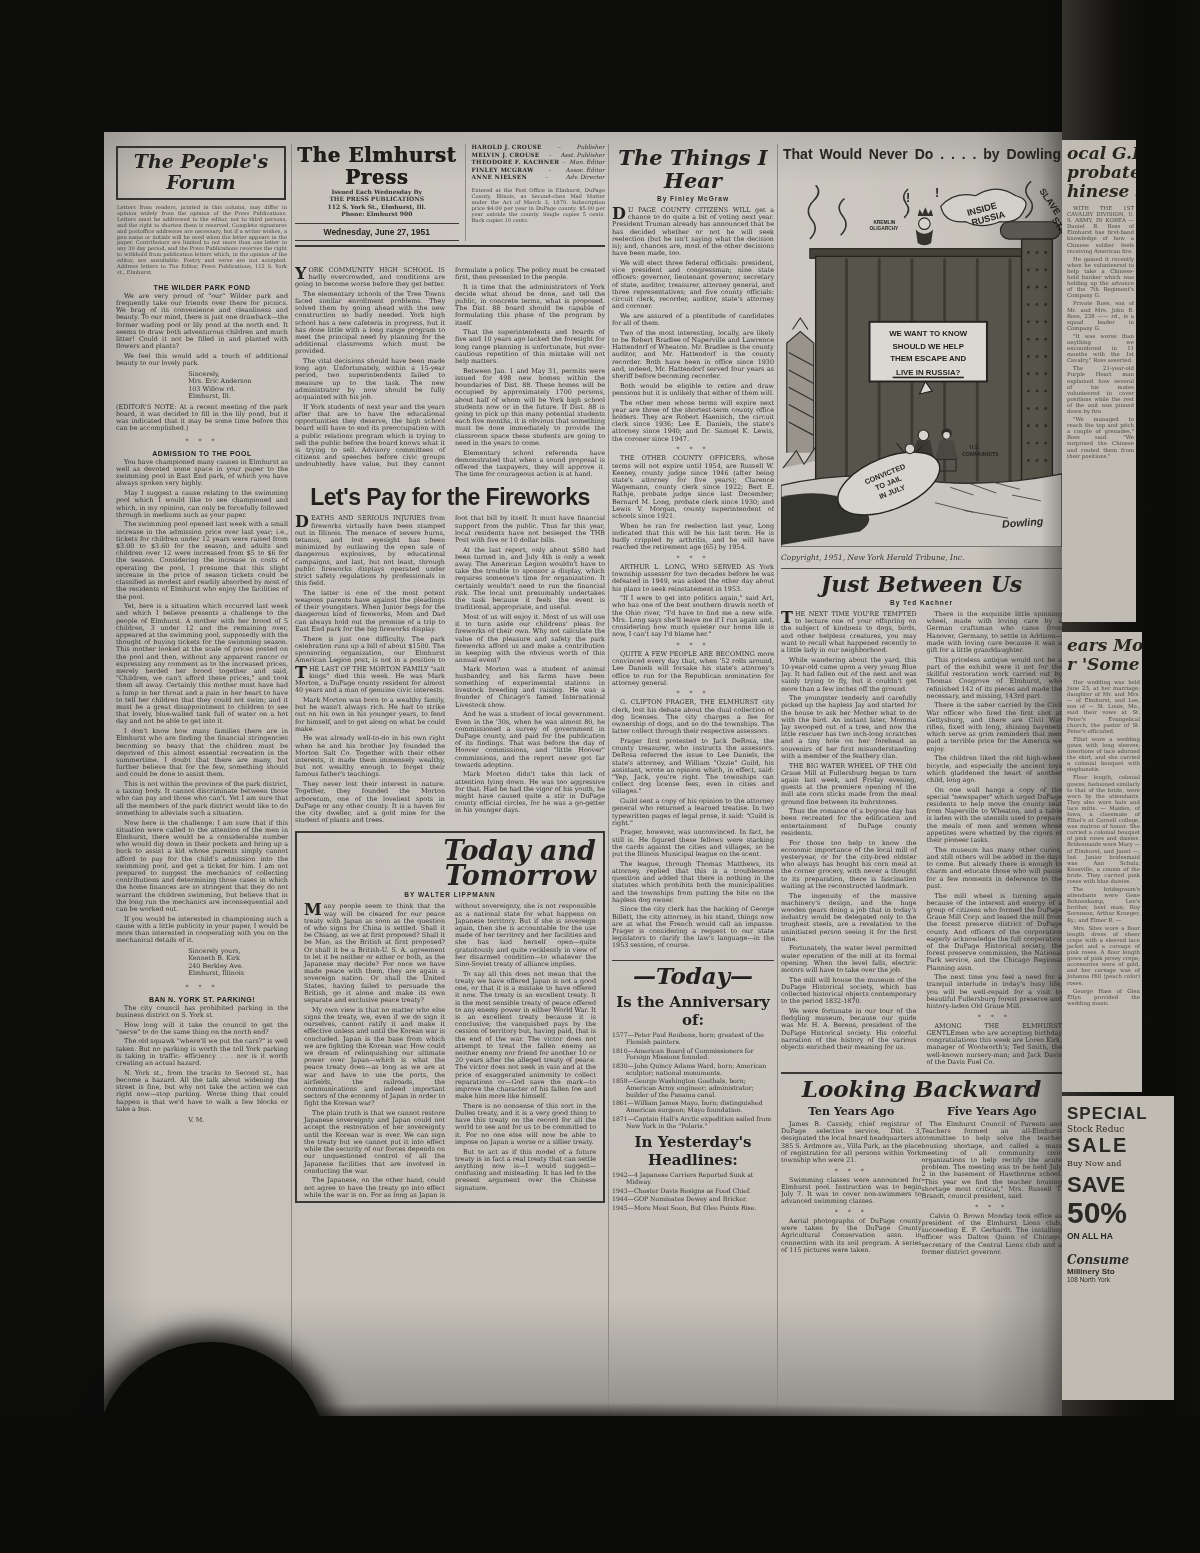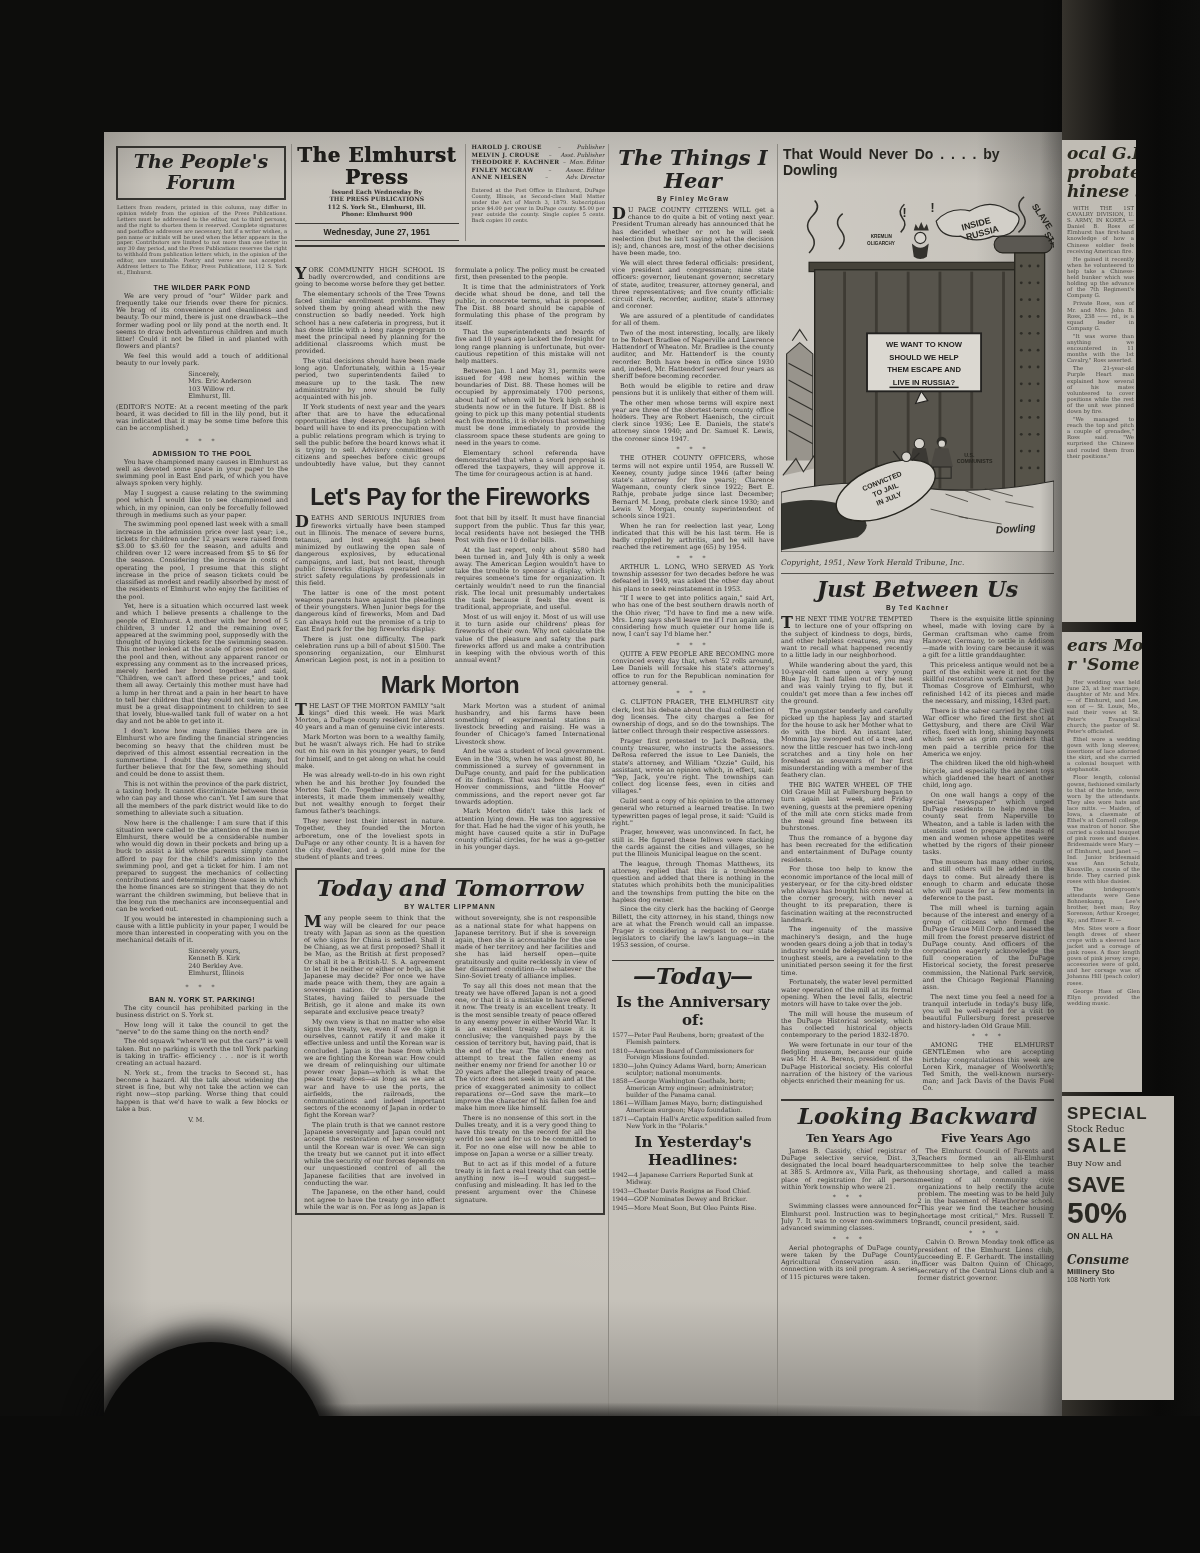--- a/index.html
+++ b/index.html
@@ -11,21 +11,21 @@
     overflow:hidden;
   }
   
   .newspage {
     position:absolute; left:104px; top:132px; width:958px; height:1296px;
     background-color:#c6c2ba;
     background-image:
       radial-gradient(ellipse at 55% 25%, rgba(255,255,255,.20), rgba(255,255,255,0) 62%),
       linear-gradient(to right, rgba(0,0,0,.10), rgba(0,0,0,0) 5%, rgba(0,0,0,0) 91%, rgba(0,0,0,.25)),
       linear-gradient(to bottom, rgba(0,0,0,.12), rgba(0,0,0,0) 4%, rgba(0,0,0,0) 90%, rgba(0,0,0,.30));
-    padding:12px 8px 0 12px;
+    padding:12px 0 0 12px;
     overflow:hidden;
     color:#2e2d2a;
   }
   .cols { display:flex; height:100%; }
   .vrule { width:1px; background:#8d8a83; margin:0 3px; }
   .c1 { width:172px; flex:none; display:flex; flex-direction:column; }
   .c2 { width:310px; flex:none; overflow:hidden; }
   .c3 { width:162px; flex:none; display:flex; flex-direction:column; overflow:hidden; }
   .c4 { flex:1; overflow:hidden; }
 
@@ -84,21 +84,21 @@
   
   .headline {
     font-family:"Liberation Sans", sans-serif; font-weight:bold; text-align:center;
     font-size:24px; line-height:26px; color:#222120; margin:6px 0 5px; letter-spacing:-.5px;
   }
   .twocol { column-count:2; column-gap:10px; }
   .lippmann-box { border:2px solid #3a3834; padding:5px 7px 2px; margin-top:7px; }
   .serif-title {
     font-style:italic; font-weight:bold; text-align:center; color:#232220;
   }
-  .lippmann-title { font-size:23px; line-height:25px; }
+  .lippmann-title { font-size:27px; line-height:25px;text-align:right; }
   .byline {
     font-family:"Liberation Sans", sans-serif; font-weight:bold; text-align:center;
     font-size:6.5px; letter-spacing:1px; margin:3px 0 5px; color:#2c2b27;
   }
 
   
   .things-title { font-size:21px; line-height:23px; margin-top:2px; }
   .today-box { margin-top:8px; border-top:1.5px solid #3a3834; padding-top:2px; }
   .today-title { font-size:23px; line-height:26px; }
   .sub-head {
@@ -276,21 +276,20 @@
       <div class="twocol">
         <p class="lead">DEATHS AND SERIOUS INJURIES from fireworks virtually have been stamped out in Illinois. The menace of severe burns, tetanus, and lost eyesight has been minimized by outlawing the open sale of dangerous explosives, by educational campaigns, and last, but not least, through public fireworks displays operated under strict safety regulations by professionals in this field.</p>
         <div>
             <p class="para">The latter is one of the most potent weapons parents have against the pleadings of their youngsters. When Junior begs for the dangerous kind of fireworks, Mom and Dad can always hold out the promise of a trip to East End park for the big fireworks display.</p>
             <p class="para">There is just one difficulty. The park celebration runs up a bill of about $1500. The sponsoring organization, our Elmhurst American Legion post, is not in a position to foot that bill by itself. It must have financial support from the public. Thus far this year, local residents have not besieged the THB Post with five or 10 dollar bills.</p>
             <p class="para">At the last report, only about $580 had been turned in, and July 4th is only a week away. The American Legion wouldn't have to take the trouble to sponsor a display, which requires someone's time for organization. It certainly wouldn't need to run the financial risk. The local unit presumably undertakes the task because it feels the event is traditional, appropriate, and useful.</p>
             <p class="para">Most of us will enjoy it. Most of us will use it to turn aside our childrens' pleas for fireworks of their own. Why not calculate the value of the pleasure and safety the park fireworks afford us and make a contribution in keeping with the obvious worth of this annual event?</p>
           </div>
       </div>
 
-      <h2 class="headline">Mark Morton</h2>
       <div class="twocol">
         <p class="lead">THE LAST OF THE MORTON FAMILY "salt kings" died this week. He was Mark Morton, a DuPage county resident for almost 40 years and a man of genuine civic interests.</p>
         <div>
             <p class="para">Mark Morton was born to a wealthy family, but he wasn't always rich. He had to strike out on his own in his younger years, to fend for himself, and to get along on what he could make.</p>
             <p class="para">He was already well-to-do in his own right when he and his brother Joy founded the Morton Salt Co. Together with their other interests, it made them immensely wealthy, but not wealthy enough to forget their famous father's teachings.</p>
             <p class="para">They never lost their interest in nature. Together, they founded the Morton arboretum, one of the loveliest spots in DuPage or any other county. It is a haven for the city dweller, and a gold mine for the student of plants and trees.</p>
             <p class="para">Mark Morton was a student of animal husbandry, and his farms have been something of experimental stations in livestock breeding and raising. He was a founder of Chicago's famed International Livestock show.</p>
             <p class="para">And he was a student of local government. Even in the '30s, when he was almost 80, he commissioned a survey of government in DuPage county, and paid for the publication of its findings. That was before the day of Hoover commissions, and "little Hoover" commissions, and the report never got far towards adoption.</p>
             <p class="para">Mark Morton didn't take this lack of attention lying down. He was too aggressive for that. Had he had the vigor of his youth, he might have caused quite a stir in DuPage county official circles, for he was a go-getter in his younger days.</p>
           </div>

